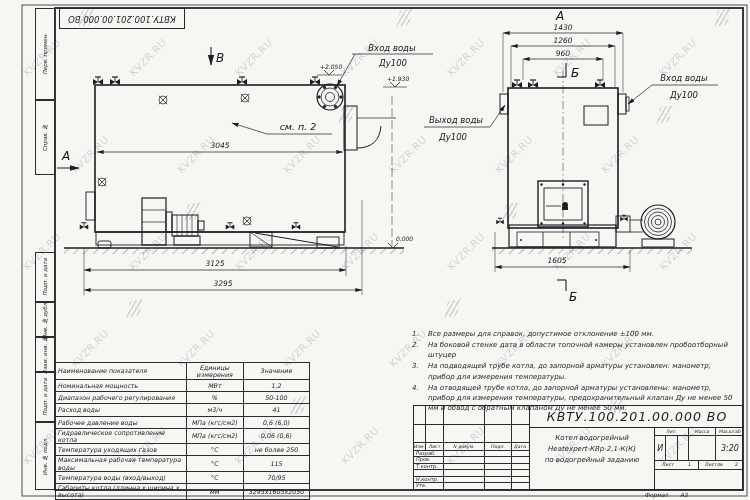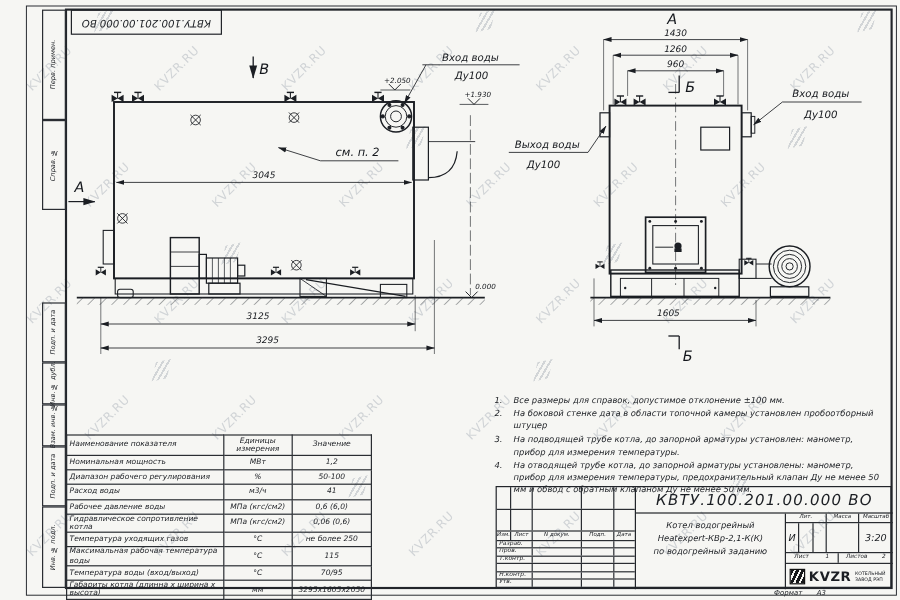--- a/index.html
+++ b/index.html
@@ -543,28 +543,20 @@
       <div class="sheet-row">
         <div class="sr1">
             <span>Лист</span>
             <span>1</span>
           </div>
         <div class="sr2">
             <span>Листов</span>
             <span>2</span>
           </div>
       </div>
-      <div class="logo-row">
-        <div class="logo-mark"></div>
-        <div class="logo-name">KVZR</div>
-        <div class="logo-cap">
-          <div>КОТЕЛЬНЫЙ</div>
-          <div>ЗАВОД РЭП</div>
-        </div>
-      </div>
     </div>
   </div>
 
   <div class="ovl format">
     <span>Формат</span><span>А3</span>
   </div>
 
 </div>
 
 </body></html>

